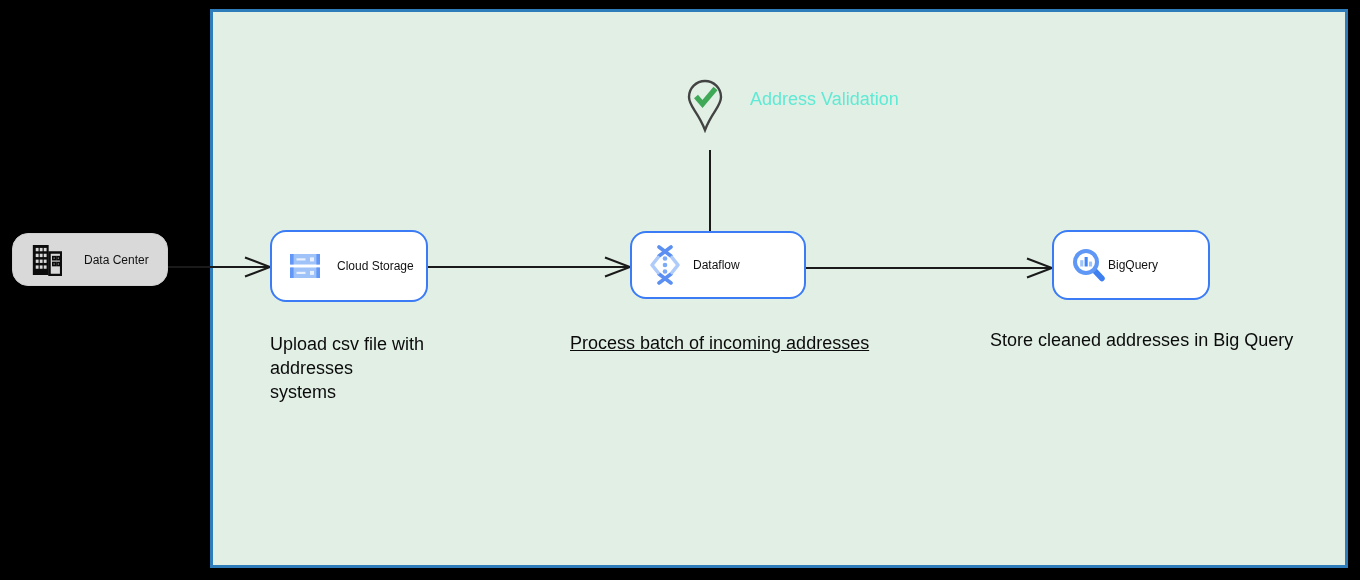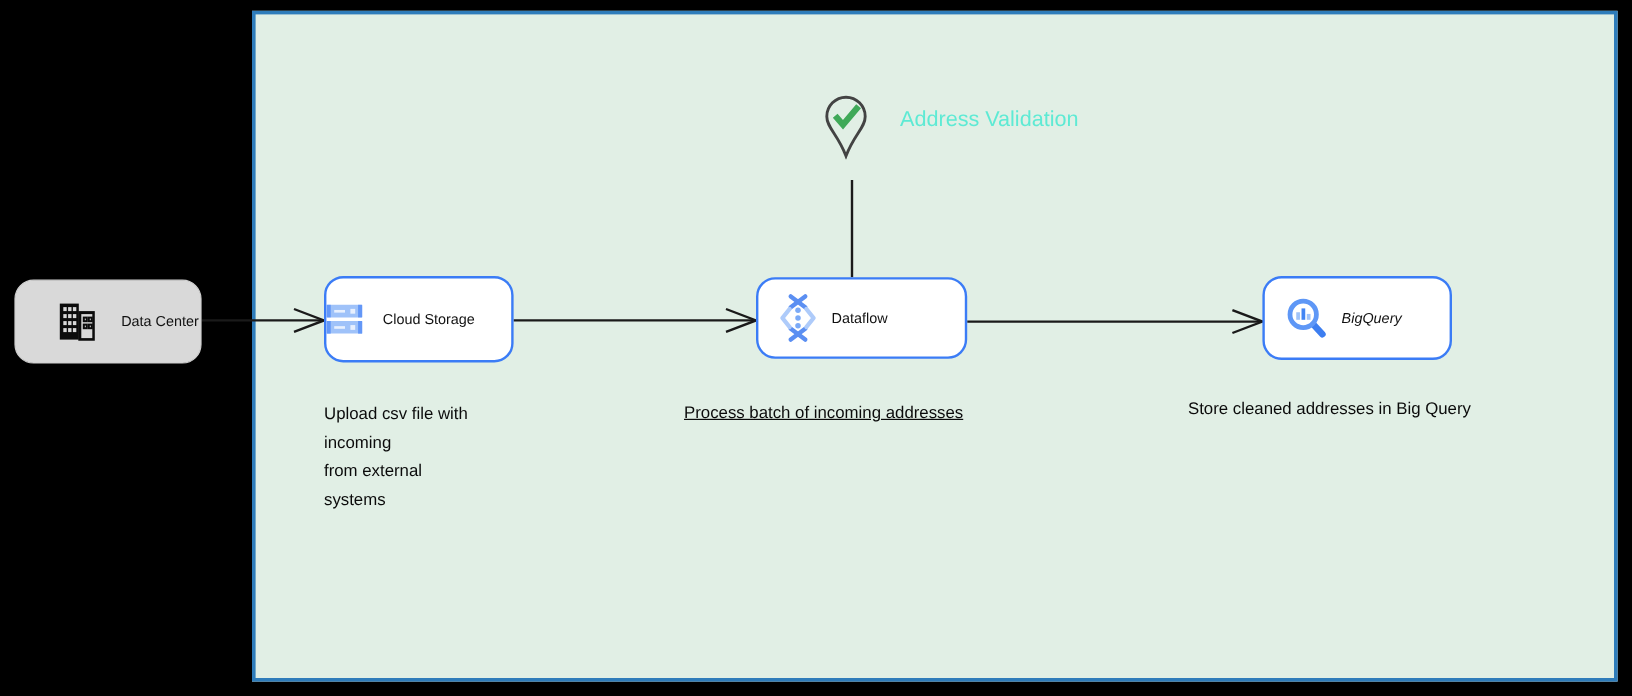--- a/index.html
+++ b/index.html
@@ -29,42 +29,42 @@
     box-sizing:border-box;
     background:#fff;
     border:2.5px solid #3b7cf6;
     border-radius:16px;
   }
   .node .label {
     font-size:12px; color:#111; white-space:nowrap;
   }
 
   .node-data-center {
-    left:12px; top:233px; width:156px; height:70px;
+    left:12px; top:233px; width:156px; height:53px;
     background:#d9d9d9;
     border:1px solid #cfcfcf;
     border-radius:16px;
-    padding-left:36px; gap:22px;
-  }
-  .node-cloud-storage { left:270px; top:230px; width:158px; height:72px; gap:17px; }
+    padding-left:19px; gap:22px;
+  }
+  .node-cloud-storage { left:270px; top:230px; width:158px; height:72px; padding-left:18px; gap:17px; }
   .node-dataflow      { left:630px; top:231px; width:176px; height:68px; padding-left:15px; gap:9px; }
-  .node-bigquery      { left:1052px; top:230px; width:158px; height:70px; padding-left:18px; gap:13px;font-style:italic; }
+  .node-bigquery      { left:1052px; top:230px; width:158px; height:70px; padding-left:18px; gap:3px; }
 
   .icon { display:inline-flex; flex:0 0 auto; }
 
   .pin-wrap { position:absolute; left:686px; top:79px; width:38px; height:54px; }
 
   .api-label {
     position:absolute; left:750px; top:88px;
     font-size:18px; line-height:23px; color:#5eead4;
   }
 
   .caption {
     position:absolute;
-    font-size:14px; line-height:24px; color:#0b0b0b;
+    font-size:18px; line-height:24px; color:#0b0b0b;
   }
   .caption-upload  { left:270px; top:332px; }
   .caption-process { left:570px; top:331px; white-space:nowrap;text-decoration:underline; }
   .caption-store   { left:990px; top:328px; white-space:nowrap; }
 </style>
 </head>
 <body>
 
 <div id="stage">
 
@@ -185,20 +185,19 @@
         <path d="M10,17.5 L16.5,25 L29.5,9.5" fill="none" stroke="#3fa958" stroke-width="5.2"></path>
       </svg>
     </span>
   </div>
   <div class="api-label">
     <div>Address Validation</div>
   </div>
 
   <div class="caption caption-upload">
     <div>Upload csv file with</div>
-    <div>incoming</div>
-    <div>from external</div>
+    <div>addresses</div>
     <div>systems</div>
   </div>
   <div class="caption caption-process">Process batch of incoming addresses</div>
   <div class="caption caption-store">Store cleaned addresses in Big Query</div>
 
 </div>
 
 </body></html>

